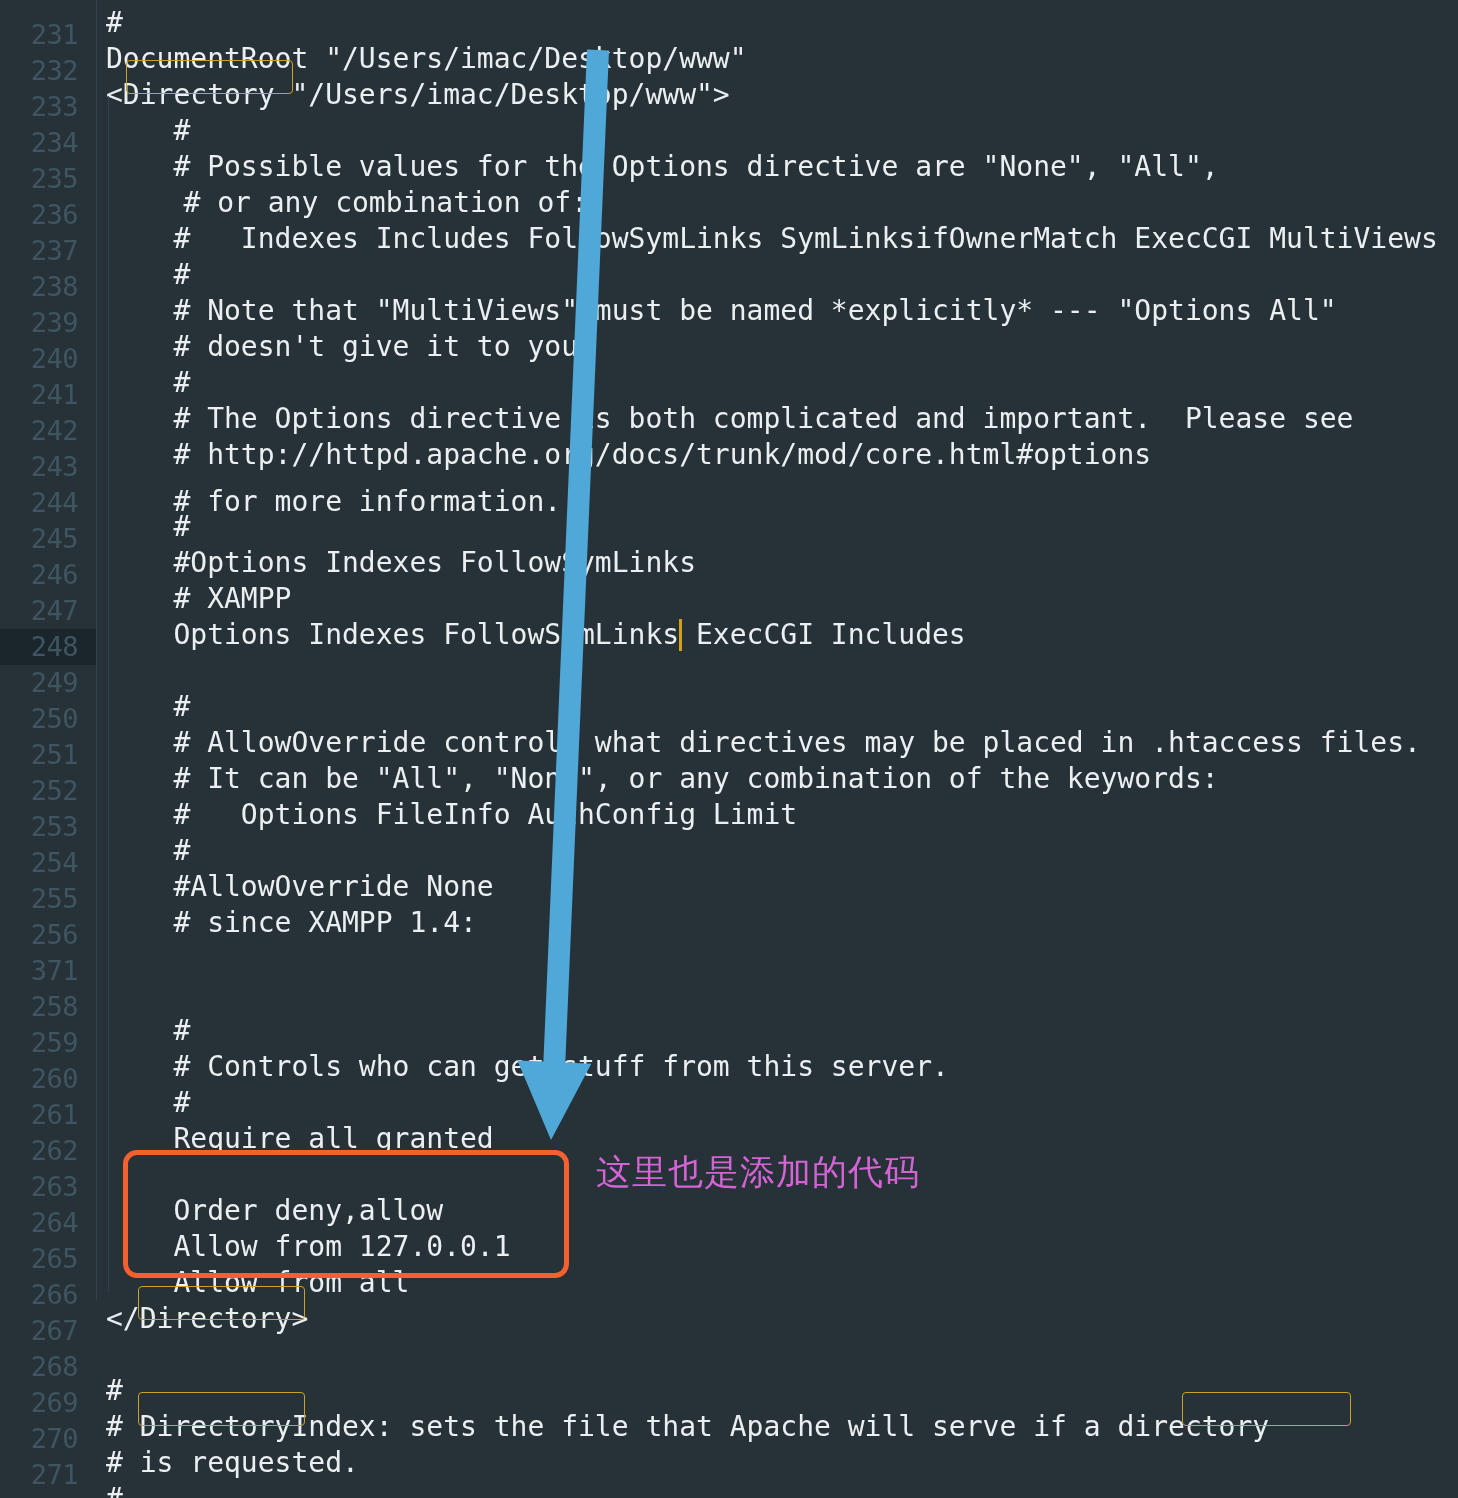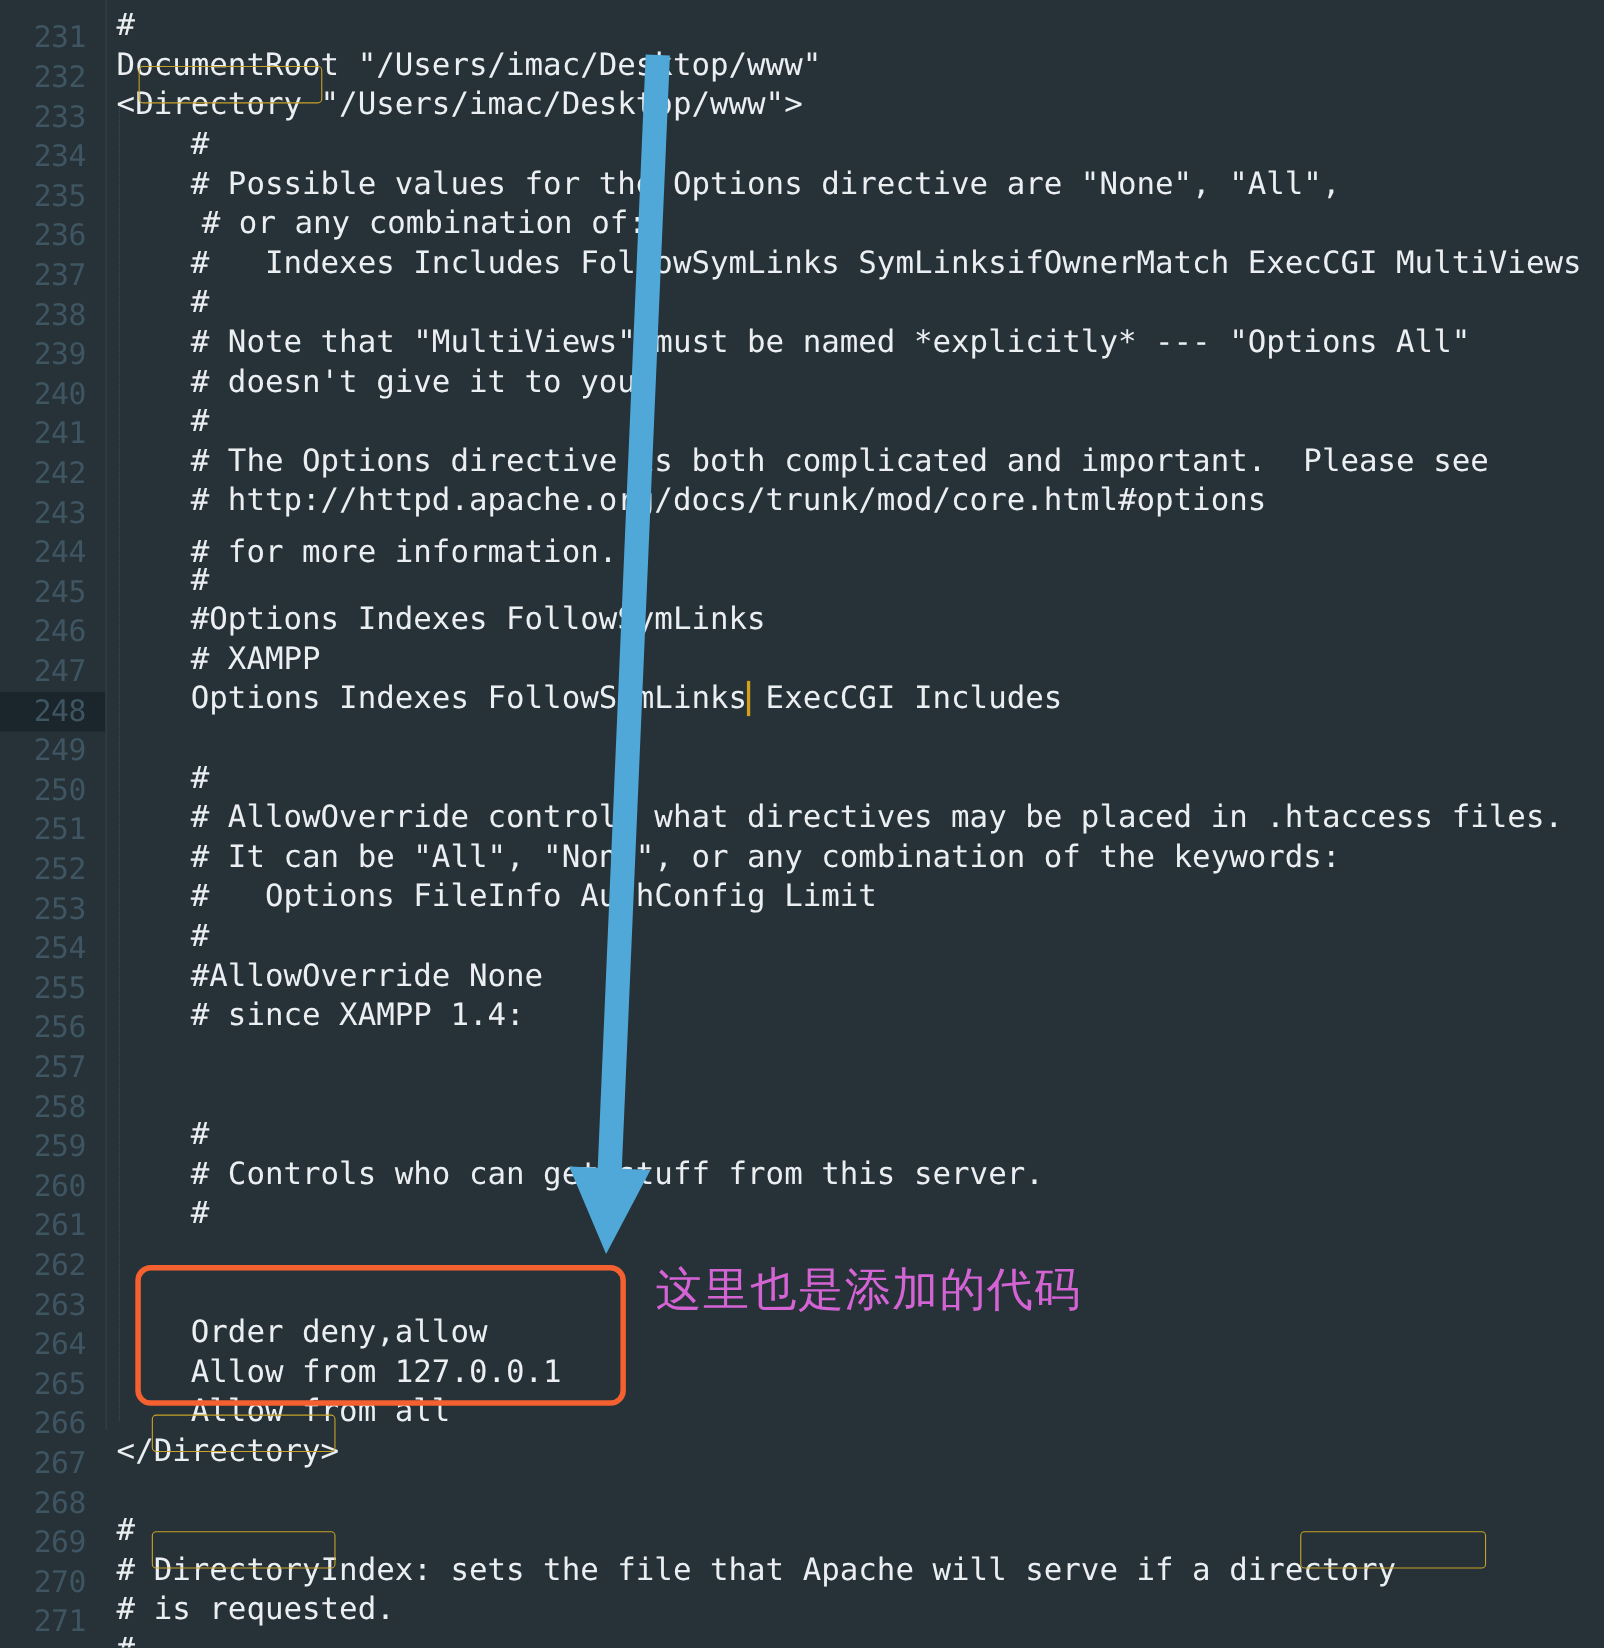--- a/index.html
+++ b/index.html
@@ -122,21 +122,21 @@
     z-index: 7;
   }
 
   
   #cn-note {
     position: absolute;
     left: 596px;
     top: 1148px;
     color: #d463d4;
     font-family: Liberation Serif, serif;
-    font-size: 42px;
+    font-size: 35px;
     line-height: 50px;
     white-space: pre;
     z-index: 9;
     letter-spacing: 1px;
   }
 </style>
 </head>
 <body>
 
 <div id="screen">
@@ -165,20 +165,21 @@
       <div class="cl" style="top: 725px; left: 10px;">    # AllowOverride controls what directives may be placed in .htaccess files.</div>
       <div class="cl" style="top: 761px; left: 10px;">    # It can be "All", "None", or any combination of the keywords:</div>
       <div class="cl" style="top: 797px; left: 10px;">    #   Options FileInfo AuthConfig Limit</div>
       <div class="cl" style="top: 833px; left: 10px;">    #</div>
       <div class="cl" style="top: 869px; left: 10px;">    #AllowOverride None</div>
       <div class="cl" style="top: 905px; left: 10px;">    # since XAMPP 1.4:</div>
       <div class="cl" style="top: 977px; left: 10px;"></div>
       <div class="cl" style="top: 1013px; left: 10px;">    #</div>
       <div class="cl" style="top: 1049px; left: 10px;">    # Controls who can get stuff from this server.</div>
       <div class="cl" style="top: 1085px; left: 10px;">    #</div>
+      <div class="cl" style="top: 1121px; left: 10px;">    Require all granted</div>
       <div class="cl" style="top: 1157px; left: 10px;"></div>
       <div class="cl" style="top: 1193px; left: 10px;">    Order deny,allow</div>
       <div class="cl" style="top: 1229px; left: 10px;">    Allow from 127.0.0.1</div>
       <div class="cl" style="top: 1265px; left: 10px;">    Allow from all</div>
       <div class="cl" style="top: 1301px; left: 10px;">&lt;/Directory&gt;</div>
       <div class="cl" style="top: 1337px; left: 10px;"></div>
       <div class="cl" style="top: 1373px; left: 10px;">#</div>
       <div class="cl" style="top: 1409px; left: 10px;"># DirectoryIndex: sets the file that Apache will serve if a directory</div>
       <div class="cl" style="top: 1445px; left: 10px;"># is requested.</div>
       <div class="cl" style="top: 1481px; left: 10px;">#</div>
@@ -206,21 +207,21 @@
       <div class="ln" style="top: 581px;">247</div>
       <div class="ln active" style="top: 617px;">248</div>
       <div class="ln" style="top: 653px;">249</div>
       <div class="ln" style="top: 689px;">250</div>
       <div class="ln" style="top: 725px;">251</div>
       <div class="ln" style="top: 761px;">252</div>
       <div class="ln" style="top: 797px;">253</div>
       <div class="ln" style="top: 833px;">254</div>
       <div class="ln" style="top: 869px;">255</div>
       <div class="ln" style="top: 905px; padding-left: 16px;">256</div>
-      <div class="ln" style="top: 941px;">257</div>
+      <div class="ln" style="top: 941px;">371</div>
       <div class="ln" style="top: 977px;">258</div>
       <div class="ln" style="top: 1013px;">259</div>
       <div class="ln" style="top: 1049px;">260</div>
       <div class="ln" style="top: 1085px;">261</div>
       <div class="ln" style="top: 1121px;">262</div>
       <div class="ln" style="top: 1157px;">263</div>
       <div class="ln" style="top: 1193px;">264</div>
       <div class="ln" style="top: 1229px;">265</div>
       <div class="ln" style="top: 1265px;">266</div>
       <div class="ln" style="top: 1301px;">267</div>

